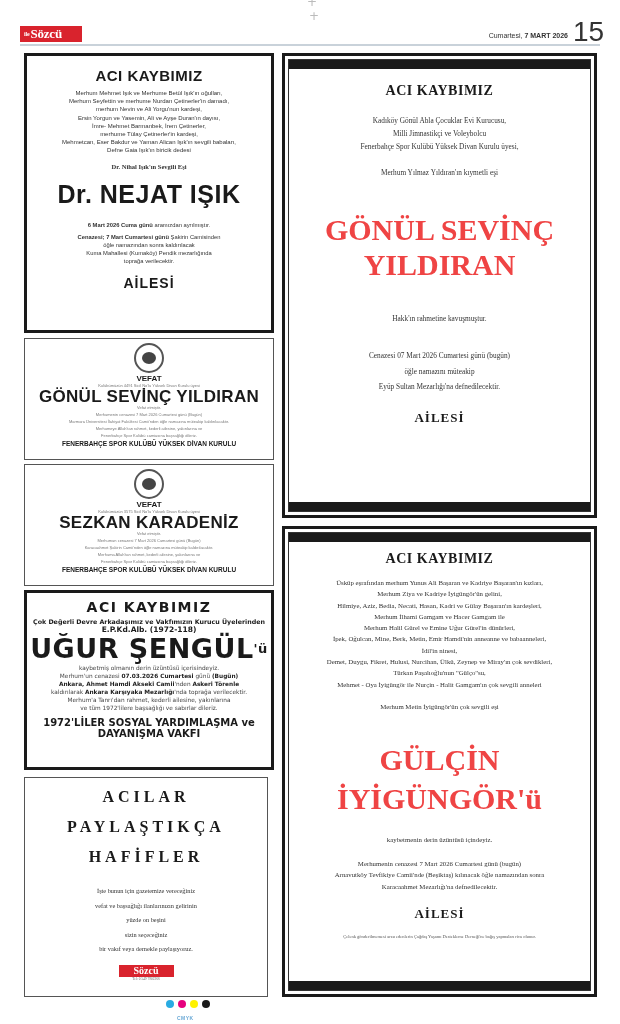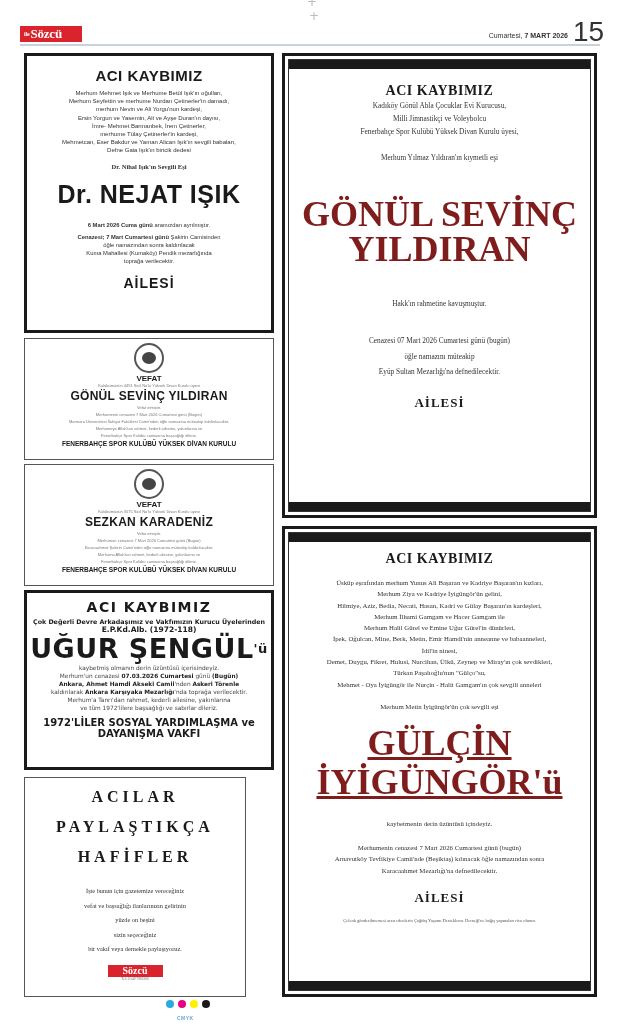--- a/index.html
+++ b/index.html
@@ -19,52 +19,52 @@
   #b1 .spouse { font-family:"Liberation Serif", serif; font-weight:bold; font-size:6.5px; margin-top:8px; color:#333; }
   #b1 .name { font-family:"Liberation Sans", sans-serif; font-weight:bold; font-size:25px; margin-top:10px; letter-spacing:0.5px; }
   #b1 .info { font-family:"Liberation Sans", sans-serif; font-size:5.8px; line-height:8px; color:#333; }
   #b1 .ailesi { font-family:"Liberation Sans", sans-serif; font-weight:bold; font-size:14px; margin-top:10px; letter-spacing:1px; }
   
   .fb { left:24px; width:250px; border:1.5px solid #555; }
   .fb .emblem { width:30px; height:30px; margin:4px auto 0; border:2px solid #555; border-radius:50%; box-sizing:border-box; position:relative; }
   .fb .emblem::after { content:""; position:absolute; left:6px; top:7px; width:14px; height:12px; border-radius:50%; background:#444; }
   .fb .vefat { font-family:"Liberation Sans", sans-serif; font-weight:bold; font-size:8px; margin-top:1px; }
   .fb .sub { font-family:"Liberation Sans", sans-serif; font-size:4px; color:#777; line-height:6px; }
-  .fb .name { font-family:"Liberation Sans", sans-serif; font-weight:bold; font-size:12px; letter-spacing:0.3px; line-height:15px; }
+  .fb .name { font-family:"Liberation Sans", sans-serif; font-weight:bold; font-size:17px; letter-spacing:0.3px; line-height:15px; }
   .fb .body { font-family:"Liberation Sans", sans-serif; font-size:4px; color:#777; line-height:7px; }
   .fb .sig { font-family:"Liberation Sans", sans-serif; font-weight:bold; font-size:6.5px; margin-top:1px; }
   #b2 { top:338px; height:122px; }
   #b3 { top:464px; height:122px; }
   
   #b4 { left:24px; top:590px; width:250px; height:180px; border:3px solid #1a1a1a; }
   #b4 .title { font-family:"DejaVu Sans", sans-serif; font-weight:bold; font-size:14px; margin-top:6px; letter-spacing:1.5px; }
   #b4 .intro { font-family:"DejaVu Sans", sans-serif; font-weight:bold; font-size:6.3px; line-height:8px; margin-top:3px; }
   #b4 .name { font-family:"DejaVu Sans", sans-serif; font-weight:bold; font-size:27px; line-height:30px; letter-spacing:0.5px; }
   #b4 .name small { font-size:13px; vertical-align:top; }
   #b4 .body { font-family:"DejaVu Sans", sans-serif; font-size:5.8px; line-height:8.1px; color:#444; }
   #b4 .body b { color:#222; }
   #b4 .sig { font-family:"DejaVu Sans", sans-serif; font-weight:bold; font-size:10px; margin-top:4px; }
   
-  #b5 { left:24px; top:777px; width:222px; height:220px; border:1.5px solid #555; }
+  #b5 { left:24px; top:777px; width:244px; height:220px; border:1.5px solid #555; }
   #b5 .big { font-family:"Liberation Serif", serif; font-weight:bold; font-size:16px; letter-spacing:4px; line-height:30px; }
   #b5 .big.first { margin-top:4px; }
   #b5 .lines { margin-top:12px; font-size:6.3px; line-height:14.5px; color:#333; }
   #b5 .mini-logo { width:55px; height:12px; background:#d9232d; color:#fff; font-weight:bold; font-size:10px; line-height:12px; margin:8px auto 0; }
   #b5 .tel { font-size:3.5px; color:#666; }
   
   .rbox { left:282px; width:315px; border:3px solid #1a1a1a; padding:3px; }
   .rbox .inner { border:1.5px solid #333; height:100%; box-sizing:border-box; position:relative; }
   .rbox .bar { height:9px; background:#1a1a1a; }
   .rbox .barbot { position:absolute; left:0; right:0; bottom:0; height:9px; background:#1a1a1a; }
   #r1 { top:53px; height:465px; }
   #r2 { top:526px; height:471px; }
   .rbox .title { font-weight:bold; font-size:14px; letter-spacing:0.5px; }
   .rbox .txt { font-size:7.3px; line-height:13px; color:#333; }
   .rbox .txt2 { font-size:6.8px; line-height:11.3px; color:#333; }
-  .rbox .name { font-weight:bold; font-size:36px; line-height:35px; color:#7f1d1d; }
+  .rbox .name { font-weight:bold; font-size:30px; line-height:35px; color:#ef4444; }
   .rbox .ailesi { font-weight:bold; font-size:13px; letter-spacing:1px; }
   .rbox .note { font-size:4.5px; color:#555; }
   .cmyk { position:absolute; top:1000px; left:166px; display:flex; gap:4px; }
   .dot { width:8px; height:8px; border-radius:50%; }
   .cmyk-label { position:absolute; top:1015px; left:177px; font-family:"Liberation Sans", sans-serif; font-weight:bold; font-size:5px; color:#6aa9d6; letter-spacing:0.5px; }
 </style>
 </head>
 <body>
 
 <div class="reg-mark" style="left:307px; top:-4px;">+</div>
@@ -158,21 +158,21 @@
       <div>bir vakıf veya dernekle paylaşıyoruz.</div>
   </div>
   <div class="mini-logo">Sözcü</div>
   <div class="tel">Tel: 0 549 7902266</div>
 </div>
 
 <div class="box rbox" id="r1">
   <div class="inner">
     <div class="bar"></div>
     <div class="title" style="margin-top:14px;">ACI KAYBIMIZ</div>
-    <div class="txt" style="">
+    <div class="txt" style="margin-top:15px;">
       <div>Kadıköy Gönül Abla Çocuklar Evi Kurucusu,</div>
         <div>Milli Jimnastikçi ve Voleybolcu</div>
         <div>Fenerbahçe Spor Kulübü Yüksek Divan Kurulu üyesi,</div>
     </div>
     <div class="txt" style="margin-top:13px;">Merhum Yılmaz Yıldıran'ın kıymetli eşi</div>
     <div class="name" style="margin-top:33px;">
       <div>GÖNÜL SEVİNÇ</div>
         <div>YILDIRAN</div>
     </div>
     <div class="txt" style="margin-top:30px;">Hakk'ın rahmetine kavuşmuştur.</div>
@@ -196,21 +196,21 @@
         <div>Hilmiye, Aziz, Bedia, Necati, Hasan, Kadri ve Gülay Başaran'ın kardeşleri,</div>
         <div>Merhum İlhami Gamgam ve Hacer Gamgam ile</div>
         <div>Merhum Halil Gürel ve Emine Uğur Gürel'in dünürleri,</div>
         <div>İpek, Oğulcan, Mine, Berk, Metin, Emir Hamdi'nin anneanne ve babaanneleri,</div>
         <div>İdil'in ninesi,</div>
         <div>Demet, Duygu, Fikret, Hulusi, Nurcihan, Ülkü, Zeynep ve Miray'ın çok sevdikleri,</div>
         <div>Türkan Paşalıoğlu'nun "Gülço"su,</div>
         <div>Mehmet - Oya İyigüngör ile Nurçin - Halit Gamgam'ın çok sevgili anneleri</div>
     </div>
     <div class="txt2" style="margin-top:11px;">Merhum Metin İyigüngör'ün çok sevgili eşi</div>
-    <div class="name" style="margin-top:12px; line-height:39px;text-decoration:underline;">
+    <div class="name" style="margin-top:28px; line-height:39px;">
       <div>GÜLÇİN</div>
         <div>İYİGÜNGÖR'ü</div>
     </div>
     <div class="txt2" style="margin-top:16px;">kaybetmenin derin üzüntüsü içindeyiz.</div>
     <div class="txt2" style="margin-top:12px; line-height:11.5px;">
       <div>Merhumenin cenazesi 7 Mart 2026 Cumartesi günü (bugün)</div>
         <div>Arnavutköy Tevfikiye Camii'nde (Beşiktaş) kılınacak öğle namazından sonra</div>
         <div>Karacaahmet Mezarlığı'na defnedilecektir.</div>
     </div>
     <div class="ailesi" style="margin-top:14px;">AİLESİ</div>

